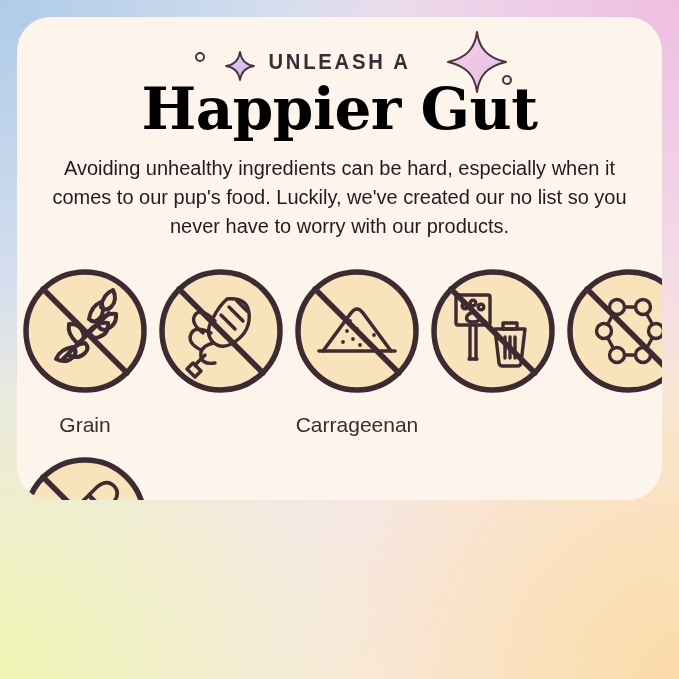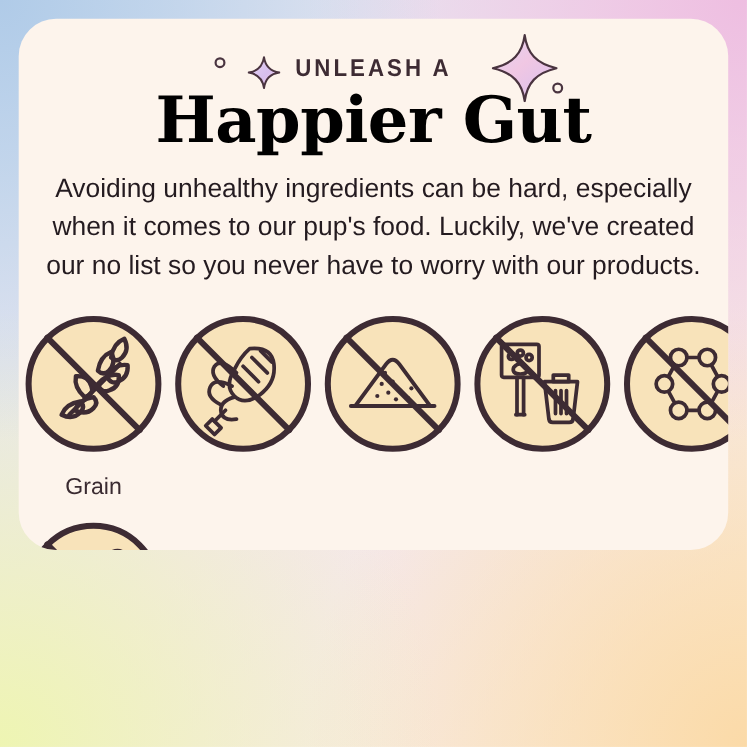--- a/index.html
+++ b/index.html
@@ -83,21 +83,21 @@
     font-weight: 700;
     color: #000000;
     letter-spacing: -0.5px;
     line-height: 1.05;
   }
 
   .subtitle {
     margin: 14px auto 0;
     width: 596px;
     font-family: "Liberation Sans", sans-serif;
-    font-size: 24px;
+    font-size: 20px;
     font-weight: 400;
     color: #241b20;
     line-height: 1.46;
     text-align: center;
   }
 
   
   .grid {
     margin-top: 22px;
     display: grid;
@@ -230,20 +230,21 @@
                 <circle cx="75" cy="74" r="1.9"></circle>
               <circle cx="54" cy="79" r="1.9"></circle>
                 <circle cx="71" cy="82" r="1.9"></circle>
               <circle cx="82" cy="81" r="1.9"></circle>
                 <circle cx="61" cy="58" r="1.9"></circle>
               <circle cx="85" cy="72" r="1.9"></circle>
             </g>
             <line x1="26" y1="26" x2="110" y2="110" stroke="#3d2b33" stroke-width="5.5" stroke-linecap="round"></line>
           </svg>
         </div>
+        <div class="cell-label">Carrageenan</div>
       </div>
 
       <div class="cell">
         <div class="badge">
           <svg viewBox="0 0 136 136">
             <circle cx="68" cy="68" r="59" fill="#f8e3ba" stroke="#3d2b33" stroke-width="5.5"></circle>
             <g fill="none" stroke="#3d2b33" stroke-width="3.4" stroke-linecap="round" stroke-linejoin="round">
               <rect x="31" y="32" width="34" height="30" rx="2"></rect>
               <path d="M45 62 L45 96 M51 62 L51 96"></path>
               <path d="M44 96 L52 96"></path>

